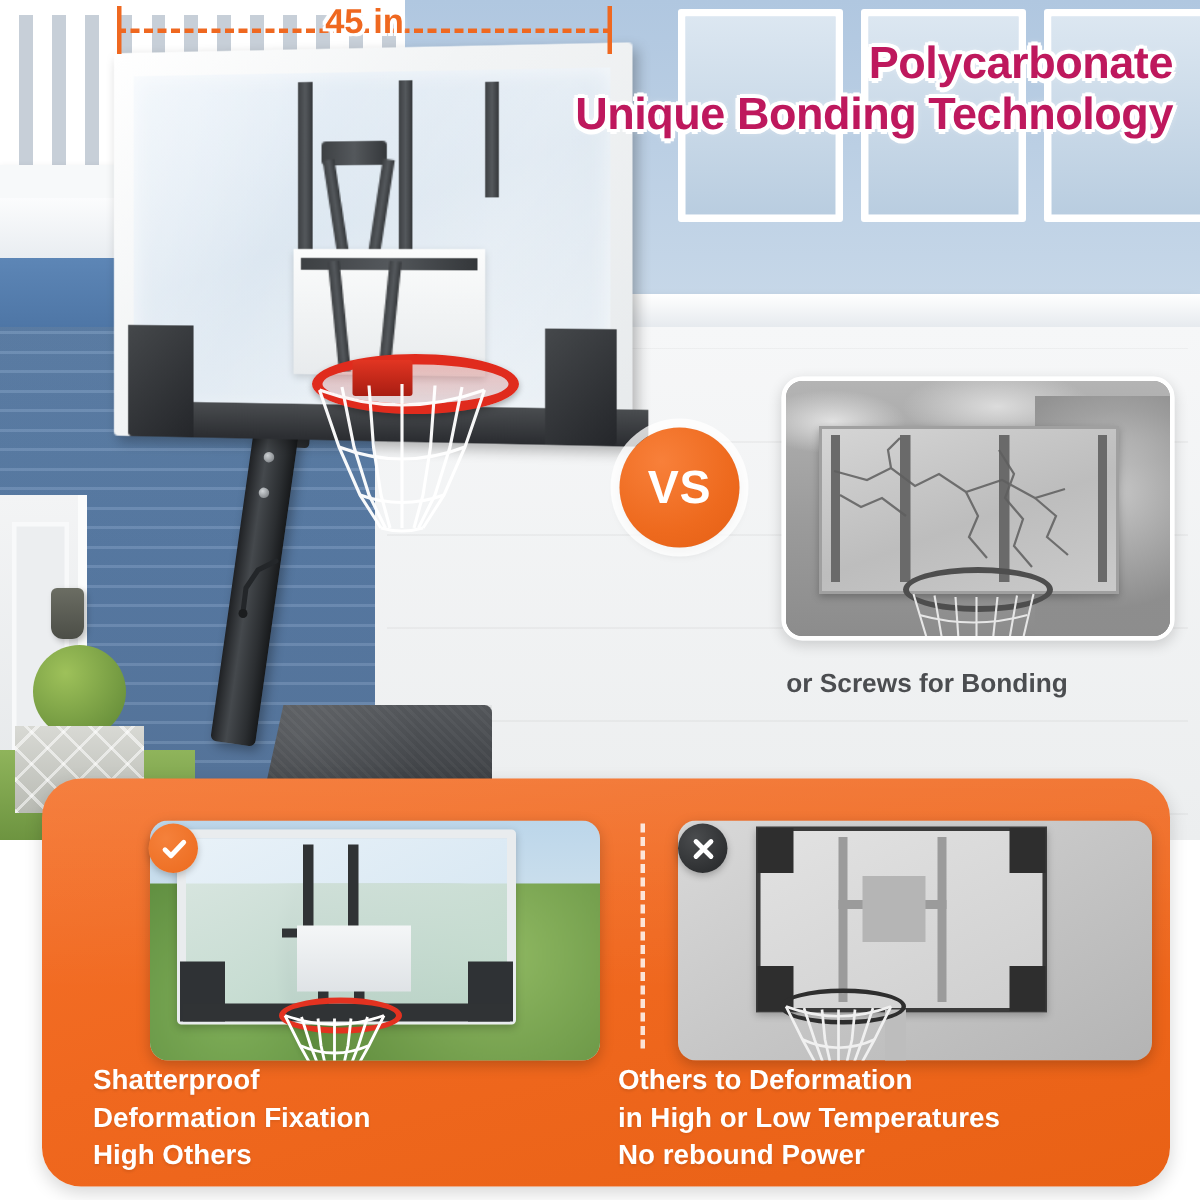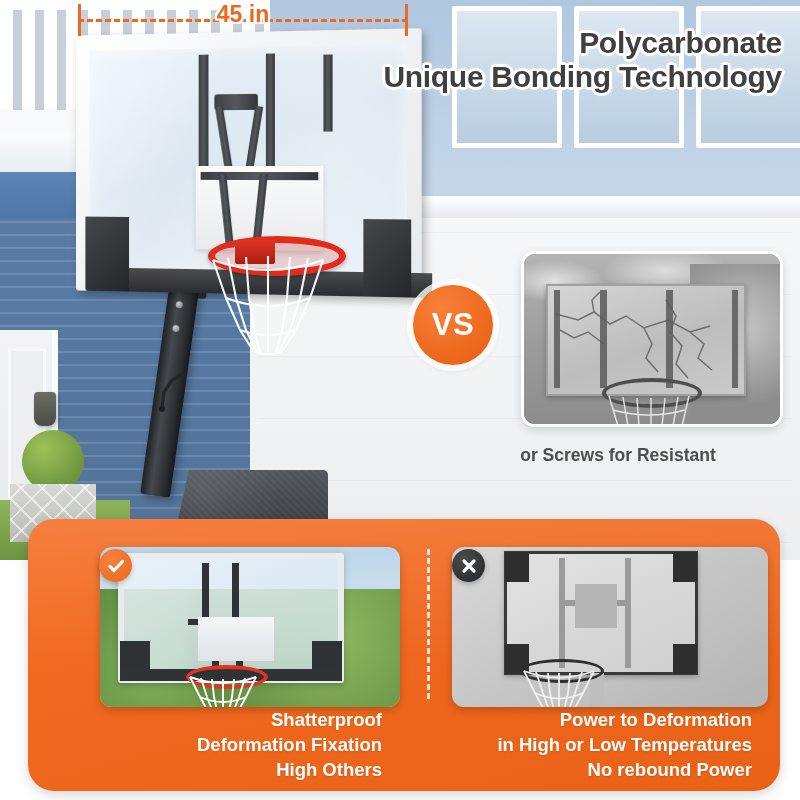--- a/index.html
+++ b/index.html
@@ -119,21 +119,21 @@
     border-top:3px dashed #ef6820;}
   .m-cap{position:absolute;top:0;width:3px;height:32px;background:#ef6820;}
   .m-cap.l{left:0;} .m-cap.r{right:0;}
   .m-label{position:absolute;left:50%;top:-3px;transform:translateX(-50%);
     background:transparent;padding:0 10px;color:#ef6820;font-size:23px;font-weight:700;
     text-shadow:-2px -2px 0 #fff,2px -2px 0 #fff,-2px 2px 0 #fff,2px 2px 0 #fff,0 0 4px #fff;}
 
   
   .headline{position:absolute;right:18px;top:26px;width:520px;text-align:right;
     line-height:1.13;}
-  .headline div{color:#404040;font-weight:800;font-size:30px;letter-spacing:-.3px;
+  .headline div{color:#be185d;font-weight:800;font-size:30px;letter-spacing:-.3px;
     text-shadow:
       -2.2px -2.2px 0 #fff, 2.2px -2.2px 0 #fff, -2.2px 2.2px 0 #fff, 2.2px 2.2px 0 #fff,
       -3px 0 0 #fff, 3px 0 0 #fff, 0 -3px 0 #fff, 0 3px 0 #fff,
       0 0 6px rgba(255,255,255,.9);}
 
   
   .vs{position:absolute;left:413px;top:285px;width:80px;height:80px;border-radius:50%;
     background:radial-gradient(circle at 35% 28%,#f8803a,#ee6a1e 60%,#e45f14);
     box-shadow:0 0 0 6px rgba(255,255,255,.78),0 3px 8px rgba(0,0,0,.18);
     display:flex;align-items:center;justify-content:center;}
@@ -209,21 +209,21 @@
   .rc-pole{position:absolute;left:138px;top:126px;width:14px;height:46px;background:#bdbdbd;}
 
   .badge{position:absolute;width:33px;height:33px;border-radius:50%;
     display:flex;align-items:center;justify-content:center;z-index:6;}
   .badge.check{left:99px;top:549px;background:radial-gradient(circle at 35% 30%,#f5813b,#ec6a1d);
     box-shadow:0 2px 5px rgba(0,0,0,.22);}
   .badge.cross{left:452px;top:549px;background:radial-gradient(circle at 35% 30%,#4a4c4e,#232527);
     box-shadow:0 2px 5px rgba(0,0,0,.25);}
   .badge svg{display:block;}
 
-  .ocap{position:absolute;top:708px;text-align:right;color:#ffffff;
+  .ocap{position:absolute;top:708px;text-align:left;color:#ffffff;
     font-size:18.5px;font-weight:700;line-height:1.35;text-shadow:0 1px 2px rgba(0,0,0,.10);}
   .ocap.left{left:62px;width:320px;}
   .ocap.right{left:412px;width:340px;}
 </style>
 </head>
 <body>
 
 <div id="stage">
 
   <div class="bg">
@@ -373,21 +373,21 @@
             <path d="M59 4 L56 32"></path>
             <path d="M72 3 L67 32"></path>
           <path d="M83 2 L76 32"></path>
           <path d="M7 16 Q43 26 79 16"></path>
         </g>
       </svg>
     </div>
   </div>
 
   <div class="others-cap">
-    <div>or Screws for Resistant</div>
+    <div>or Screws for Bonding</div>
   </div>
 
   <div class="opanel">
     <div class="opanel-gloss"></div>
     <div class="divider"></div>
 
     <div class="card left">
       <div class="lc-sky"></div>
       <div class="lc-trees"></div>
       <div class="lc-board">
@@ -461,18 +461,18 @@
       <path d="M4 4 L14 14 M14 4 L4 14" stroke="#ffffff" stroke-width="3.2" stroke-linecap="round"></path>
     </svg>
   </div>
 
   <div class="ocap left">
     <div>Shatterproof</div>
     <div>Deformation Fixation</div>
     <div>High Others</div>
   </div>
   <div class="ocap right">
-    <div>Power to Deformation</div>
+    <div>Others to Deformation</div>
     <div>in High or Low Temperatures</div>
     <div>No rebound Power</div>
   </div>
 
 </div>
 
 </body></html>

